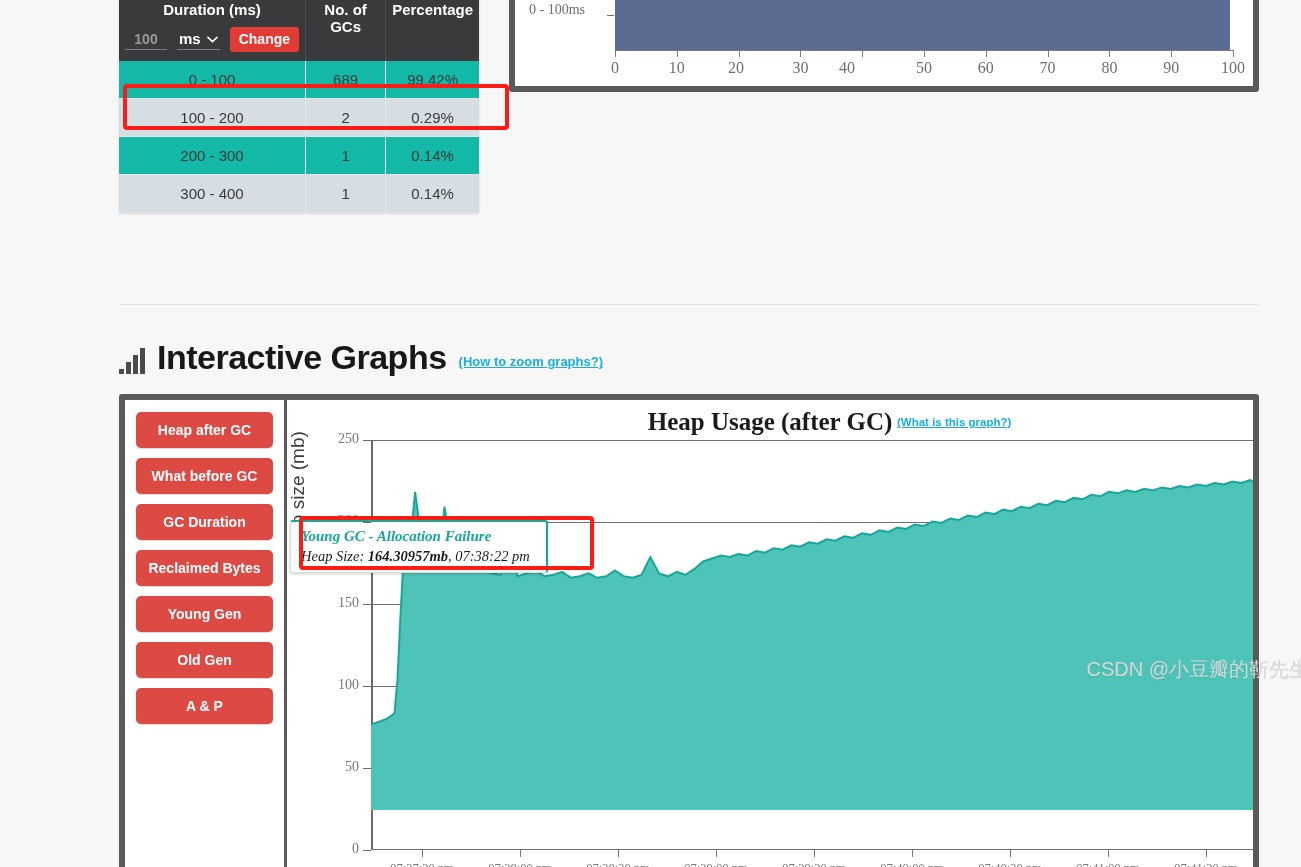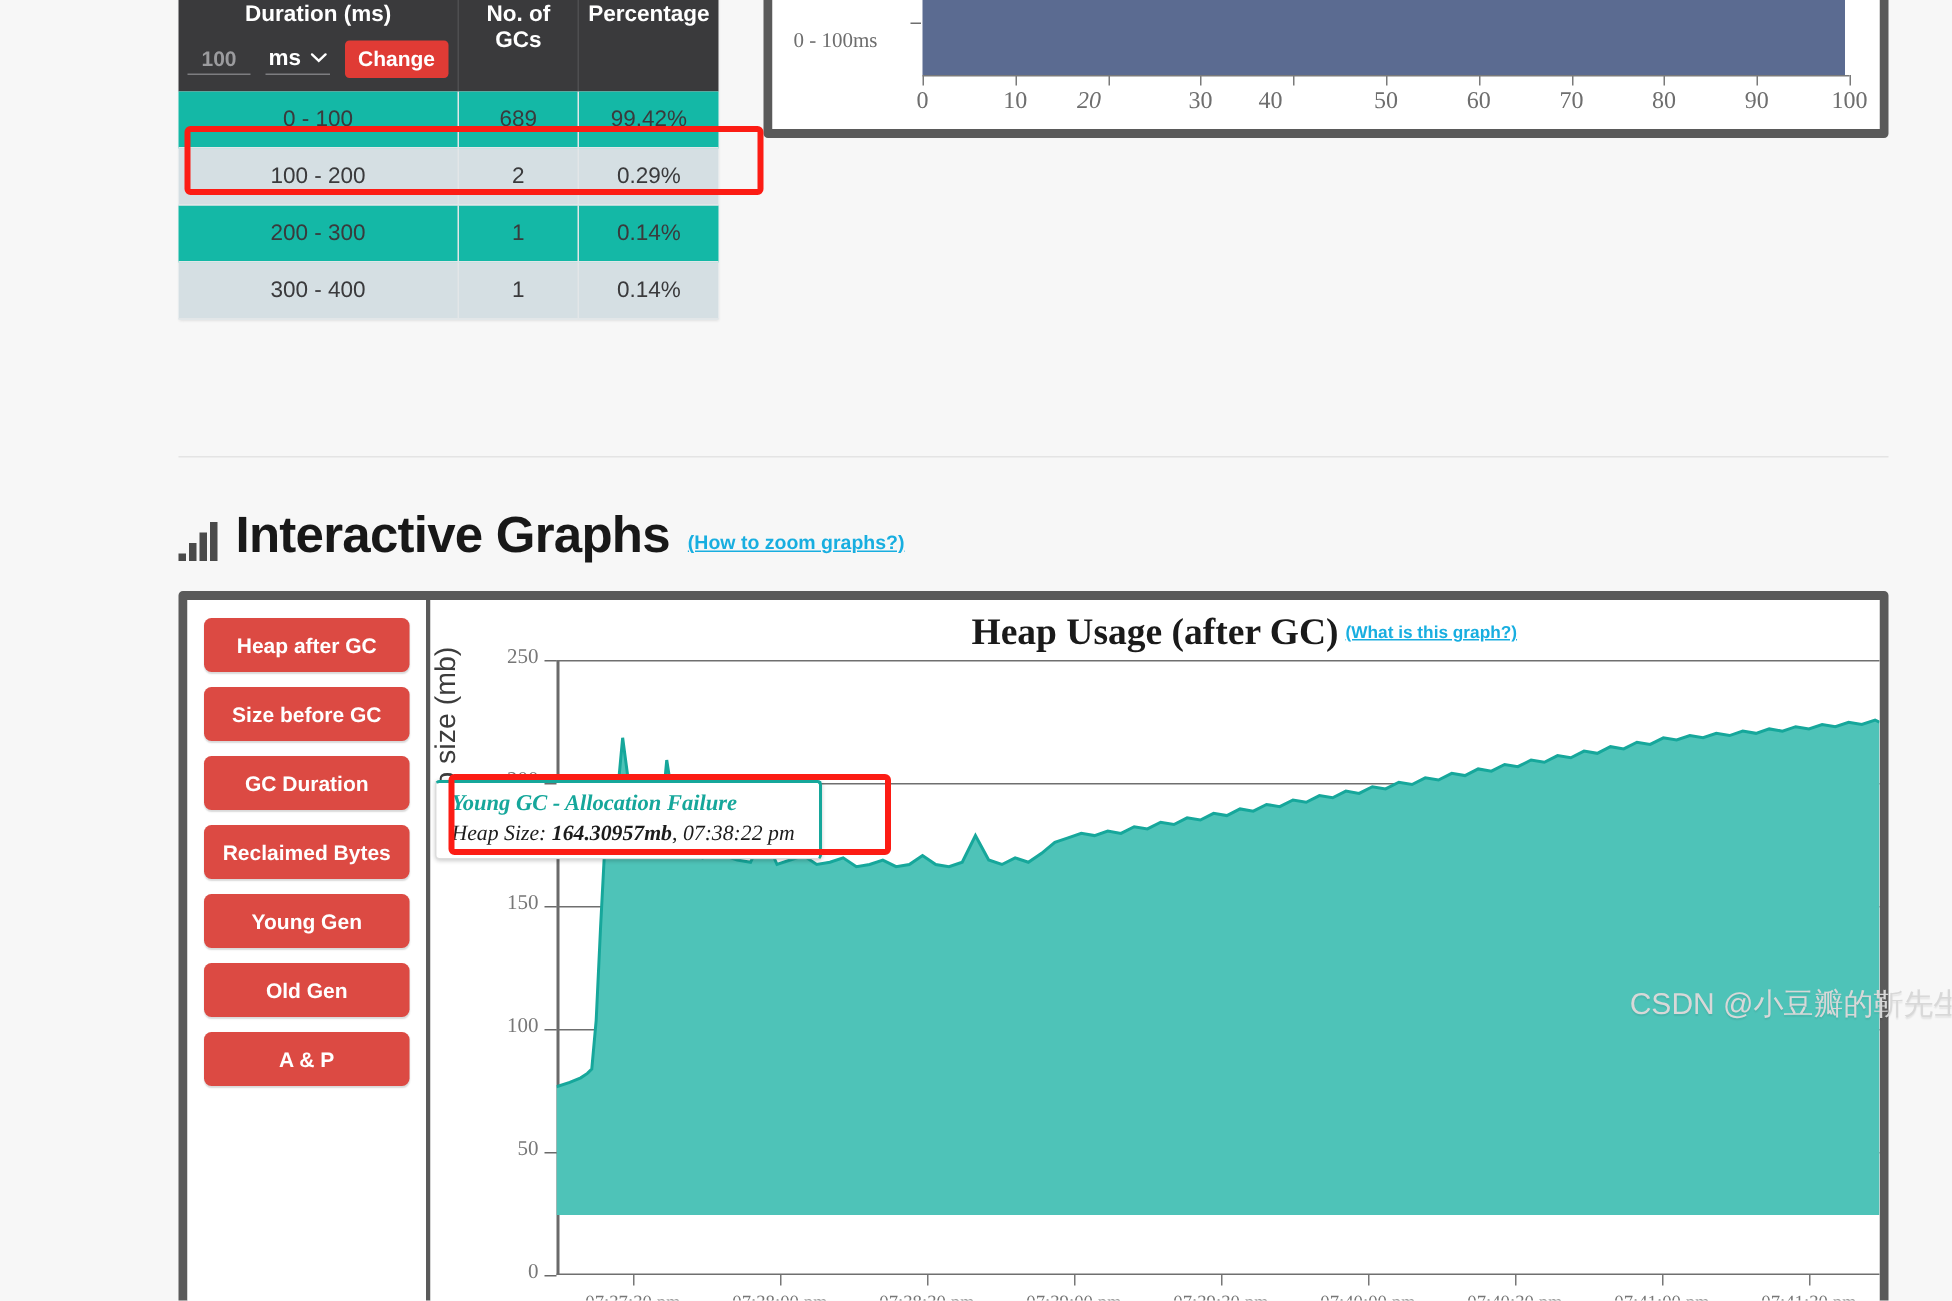--- a/index.html
+++ b/index.html
@@ -66,21 +66,21 @@
   
   #top-chart-panel {
     position: absolute; left: 493px; top: -68px;
     width: 750px; height: 160px;
     background: #fff;
     border: 6px solid #5a5a5a;
     border-radius: 3px;
   }
   #top-chart-inner { position: relative; width: 100%; height: 100%; background:#fff; }
   .bar-ylabel {
-    position: absolute; left: 14px; top: 82px;
+    position: absolute; left: 14px; top: 64px;
     font-family: "Liberation Serif", serif;
     font-size: 14px; color: #6e6e6e; white-space: nowrap;
   }
   .bar-ytick {
     position: absolute; left: 92px; top: 77px;
     width: 7px; height: 1px; background: #6e6e6e;
   }
   .hbar {
     position: absolute; left: 100px; top: 44px;
     width: 615px; height: 68px;
@@ -301,21 +301,21 @@
       <div class="bar-ytick"></div>
       <div class="hbar"></div>
 
       <div class="bar-axis"></div>
       <div id="bar-xticks">
           <div class="bar-tick" style="left: 100px;"></div>
           <div class="bar-xlab" style="left: 100px;">0</div>
           <div class="bar-tick" style="left: 161.8px;"></div>
           <div class="bar-xlab" style="left: 161.8px;">10</div>
           <div class="bar-tick" style="left: 223.6px;"></div>
-          <div class="bar-xlab" style="left: 211px; font-style: italic;">20</div>
+          <div class="bar-xlab" style="left: 221px;">20</div>
           <div class="bar-tick" style="left: 285.4px;"></div>
           <div class="bar-xlab" style="left: 285.4px;">30</div>
           <div class="bar-tick" style="left: 347.2px;"></div>
           <div class="bar-xlab" style="left: 332px;">40</div>
           <div class="bar-tick" style="left: 409px;"></div>
           <div class="bar-xlab" style="left: 409px;">50</div>
           <div class="bar-tick" style="left: 470.8px;"></div>
           <div class="bar-xlab" style="left: 470.8px;">60</div>
           <div class="bar-tick" style="left: 532.6px;"></div>
           <div class="bar-xlab" style="left: 532.6px;">70</div>
@@ -340,21 +340,21 @@
         <i></i>
     </span>
     <h1 id="ig-title">Interactive Graphs</h1>
     <a class="help-link">(How to zoom graphs?)</a>
   </div>
 
   <div id="ig-panel">
 
     <div id="ig-sidebar">
         <button class="gbtn">Heap after GC</button>
-        <button class="gbtn">Size before GC</button>
+        <button class="gbtn">What before GC</button>
         <button class="gbtn">GC Duration</button>
         <button class="gbtn">Reclaimed Bytes</button>
         <button class="gbtn">Young Gen</button>
         <button class="gbtn">Old Gen</button>
         <button class="gbtn">A &amp; P</button>
       </div>
 
     <div id="ig-plot">
       <div id="plot-title">Heap Usage (after GC)</div>
       <a id="plot-title-link">(What is this graph?)</a>

